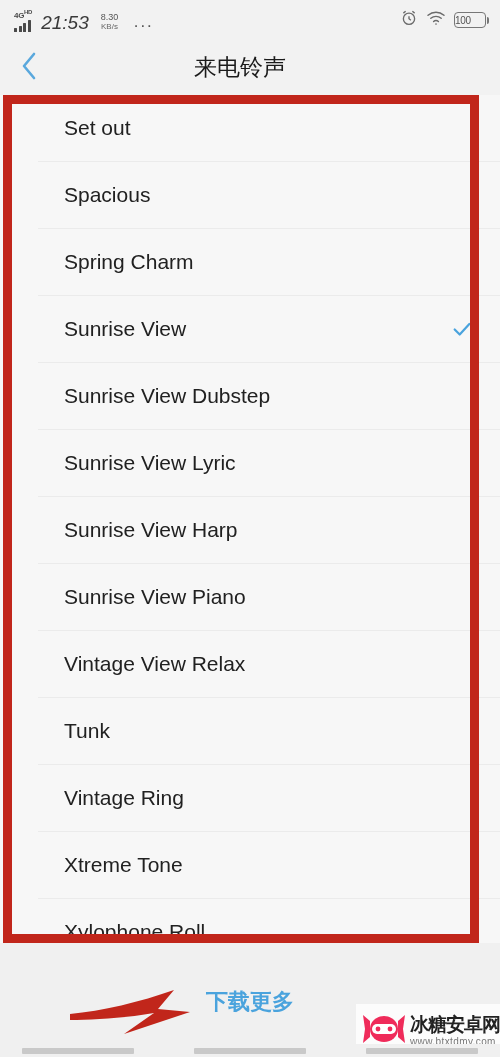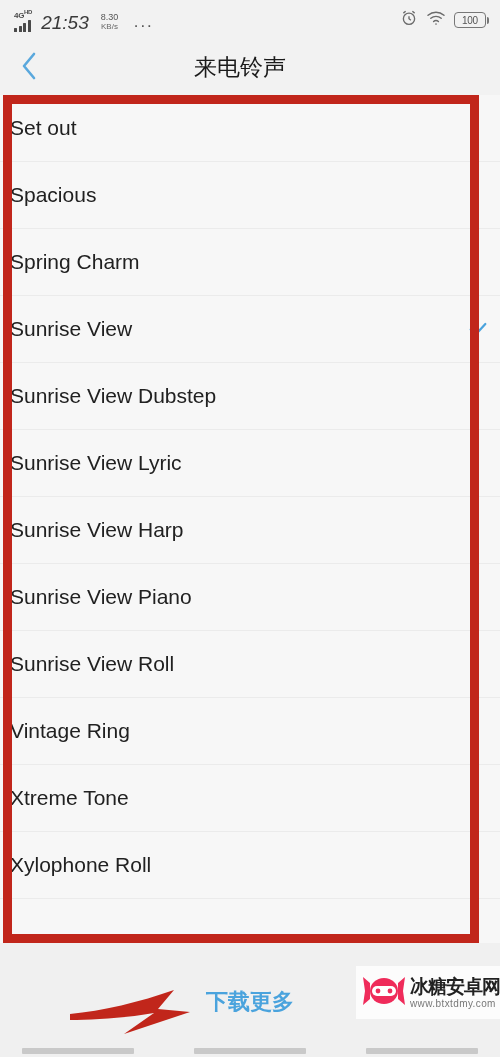--- a/index.html
+++ b/index.html
@@ -61,21 +61,21 @@
     line-height: 12px;
   }
   .sb-right {
     margin-left: auto;
     display: flex; align-items: center; gap: 8px;
   }
   .battery {
     width: 32px; height: 16px;
     border: 1.5px solid #777;
     border-radius: 4px;
-    display: flex; align-items: center; justify-content: center;
+    display: flex; align-items: center; justify-content: flex-start;
     position: relative;
   }
   .battery:after {
     content: "";
     position: absolute; right: -4px; top: 4px;
     width: 2.5px; height: 7px;
     background: #777; border-radius: 0 2px 2px 0;
   }
   .battery span { font-size: 10px; color: #555; letter-spacing: -0.3px; }
 
@@ -106,23 +106,24 @@
     top: 95px; left: 0;
     width: 500px;
     height: 848px;
     background: #f7f7f7;
     overflow: hidden;
   }
   .row {
     height: 67px;
     display: flex;
     align-items: center;
-    padding: 0 10px;
+    padding: 0 26px;
     border-bottom: 1px solid #ebebeb;
     background: #f7f7f7;
+    margin-left: 38px;
   }
   .row .label {
     font-size: 21px;
     color: #212121;
     font-family: "Liberation Sans", sans-serif;
   }
   .row .check {
     margin-left: auto;
     width: 24px; height: 24px;
     display: flex; align-items: center; justify-content: center;
@@ -157,21 +158,21 @@
   #annotation-arrow {
     position: absolute;
     left: 62px; top: 982px;
     width: 150px; height: 62px;
     pointer-events: none;
   }
 
   
   #watermark {
     position: absolute;
-    right: 0; top: 966px;
+    right: 0; top: 1004px;
     width: 144px; height: 53px;
     background: #fcfcfc;
     display: flex; align-items: center;
     padding-left: 6px;
     overflow: hidden;
   }
   #watermark .mark-logo { flex: 0 0 auto; margin-right: 4px; }
   #watermark .mark-text { display: flex; flex-direction: column; line-height: 1; }
   #watermark .mark-title {
     font-size: 19px; font-weight: bold; color: #222;
@@ -279,21 +280,24 @@
     <div class="row">
       <div class="label">Sunrise View Lyric</div>
     </div>
     <div class="row">
       <div class="label">Sunrise View Harp</div>
     </div>
     <div class="row">
       <div class="label">Sunrise View Piano</div>
     </div>
     <div class="row">
-      <div class="label">Sunrise View Roll</div>
+      <div class="label">Vintage View Relax</div>
+    </div>
+    <div class="row">
+      <div class="label">Tunk</div>
     </div>
     <div class="row">
       <div class="label">Vintage Ring</div>
     </div>
     <div class="row">
       <div class="label">Xtreme Tone</div>
     </div>
     <div class="row">
       <div class="label">Xylophone Roll</div>
     </div>

